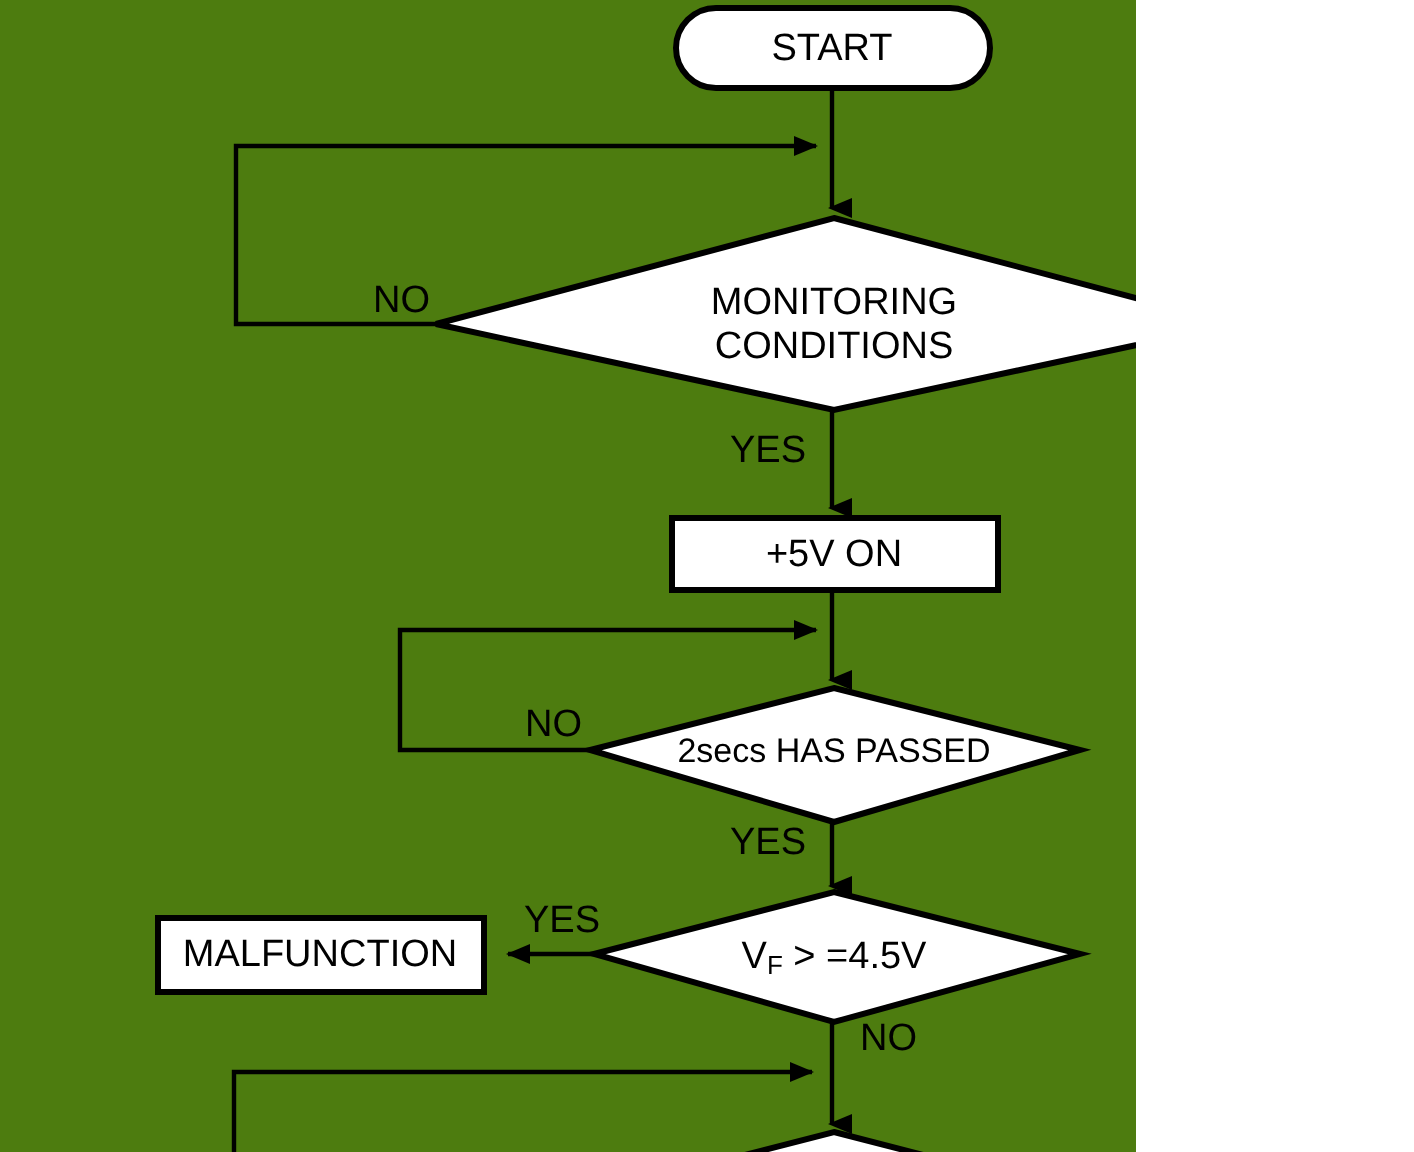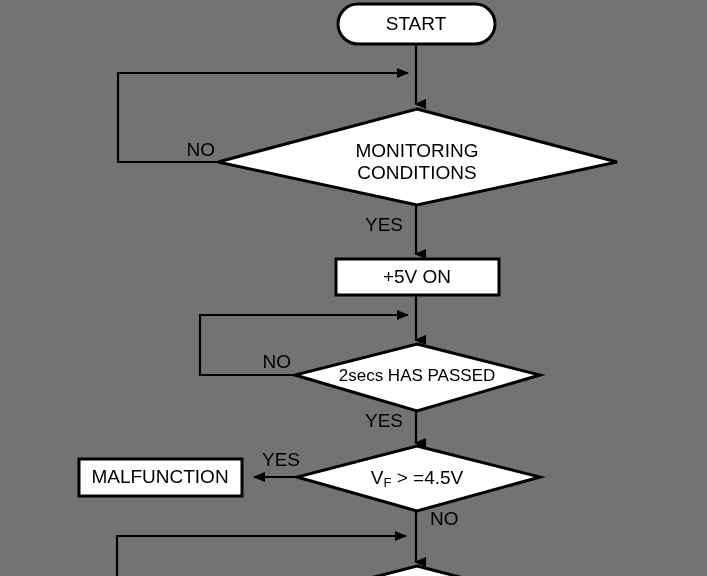--- a/index.html
+++ b/index.html
@@ -5,23 +5,23 @@
   html, body {
     margin: 0;
     padding: 0;
     background: #ffffff;
   }
   body {
     font-family: "Liberation Sans", sans-serif;
   }
   #stage {
     position: relative;
-    width: 707px;
+    width: 568px;
     height: 576px;
-    background: #737373;
+    background: #4d7c0f;
     overflow: hidden;
   }
   #flow-svg {
     position: absolute;
     top: 0;
     left: 0;
     width: 707px;
     height: 576px;
   }
   .node-shape {

